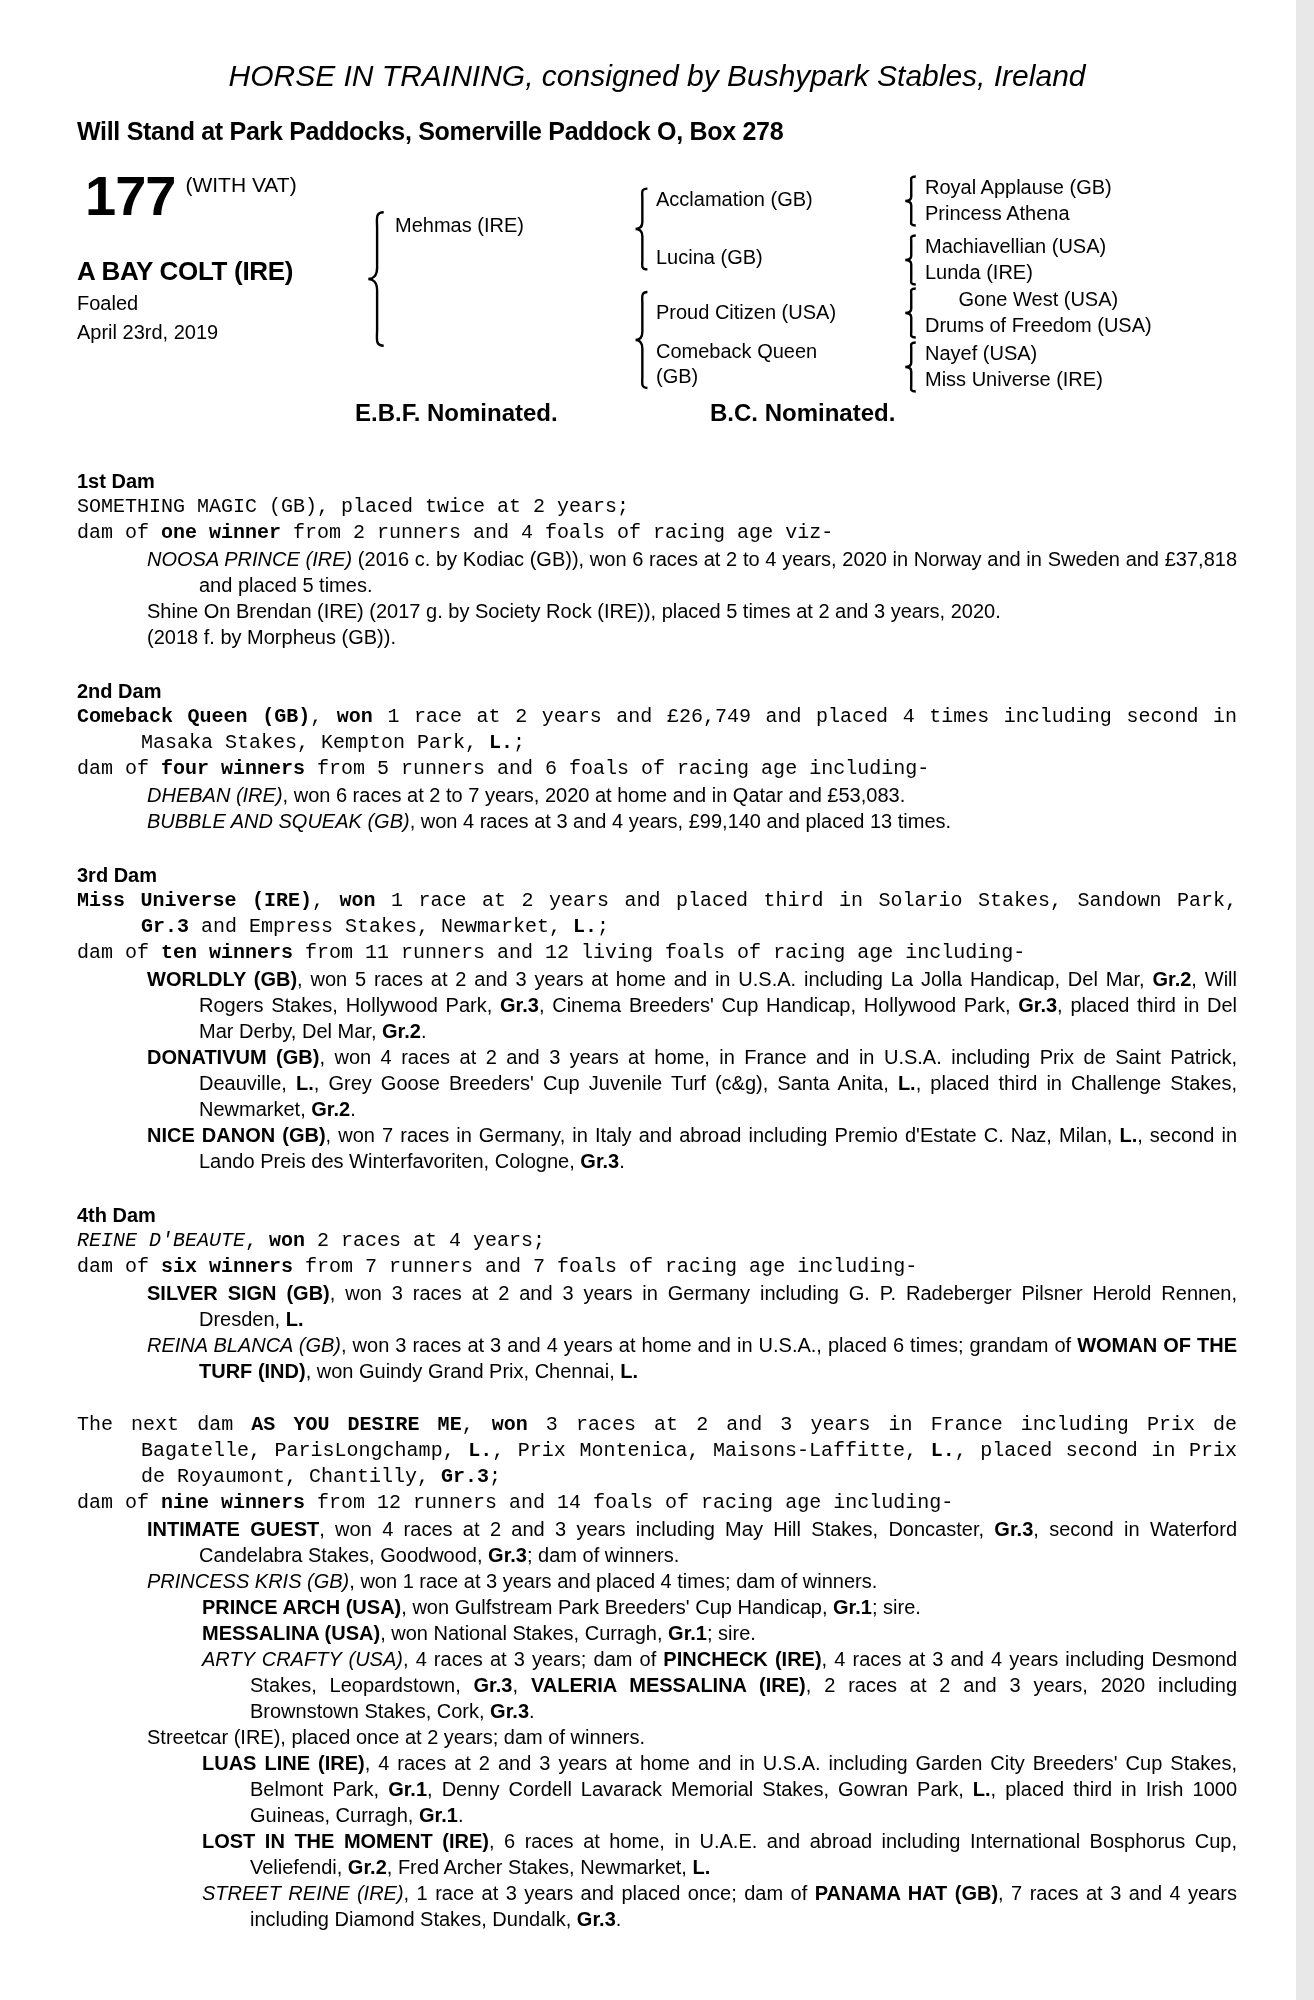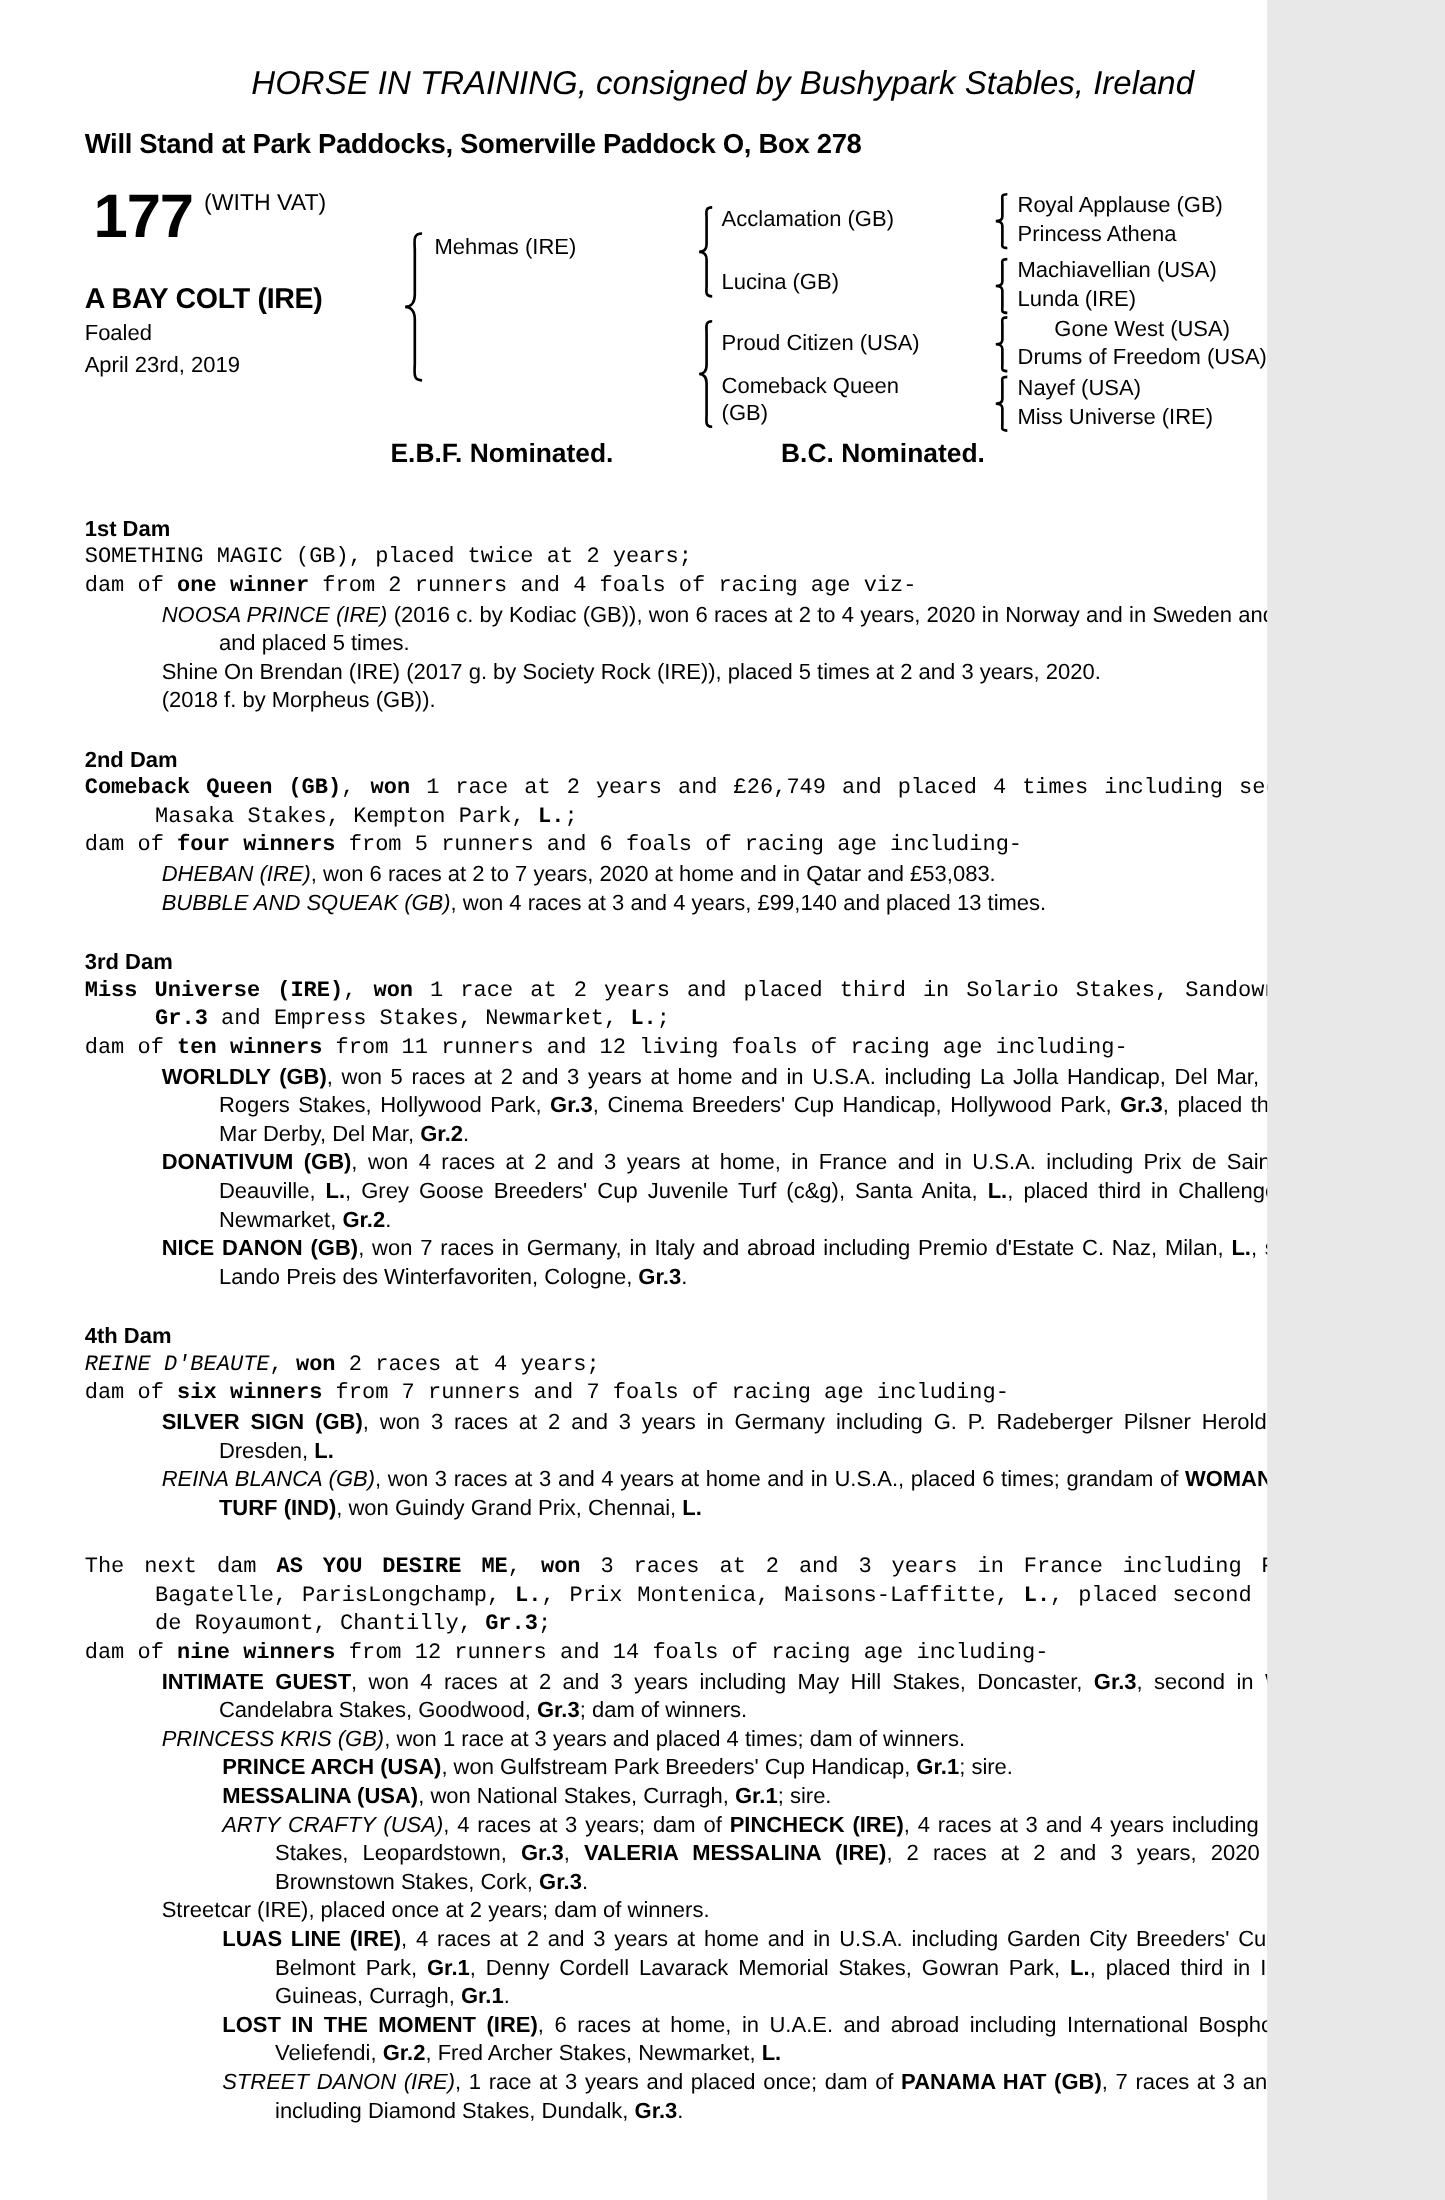--- a/index.html
+++ b/index.html
@@ -1,18 +1,18 @@
 <!DOCTYPE html>
 <html><head>
 <meta charset="utf-8">
 <style>
   html,body { margin:0; padding:0; background:#e8e8e8; }
   .page {
     position: relative;
-    width: 1152px;
+    width: 1296px;
     height: 2000px;
     background: #ffffff;
     color: #000000;
     font-family: "Liberation Sans", sans-serif;
     font-size: 20px;
     line-height: 26px;
     overflow: hidden;
   }
   .content { margin: 0 77px; width: 1160px; }
 
@@ -185,18 +185,18 @@
           <div class="para lv-dam"><span class="seg-r">The next dam </span><span class="seg-b">AS YOU DESIRE ME</span><span class="seg-r">, </span><span class="seg-b">won</span><span class="seg-r"> 3 races at 2 and 3 years in France including Prix de Bagatelle, ParisLongchamp, </span><span class="seg-b">L.</span><span class="seg-r">, Prix Montenica, Maisons-Laffitte, </span><span class="seg-b">L.</span><span class="seg-r">, placed second in Prix de Royaumont, Chantilly, </span><span class="seg-b">Gr.3</span><span class="seg-r">;</span></div>
           <div class="para lv-dam"><span class="seg-r">dam of </span><span class="seg-b">nine winners</span><span class="seg-r"> from 12 runners and 14 foals of racing age including-</span></div>
           <div class="para lv-l1"><span class="seg-b">INTIMATE GUEST</span><span class="seg-r">, won 4 races at 2 and 3 years including May Hill Stakes, Doncaster, </span><span class="seg-b">Gr.3</span><span class="seg-r">, second in Waterford Candelabra Stakes, Goodwood, </span><span class="seg-b">Gr.3</span><span class="seg-r">; dam of winners.</span></div>
           <div class="para lv-l1"><span class="seg-i">PRINCESS KRIS (GB)</span><span class="seg-r">, won 1 race at 3 years and placed 4 times; dam of winners.</span></div>
           <div class="para lv-l2"><span class="seg-b">PRINCE ARCH (USA)</span><span class="seg-r">, won Gulfstream Park Breeders' Cup Handicap, </span><span class="seg-b">Gr.1</span><span class="seg-r">; sire.</span></div>
           <div class="para lv-l2"><span class="seg-b">MESSALINA (USA)</span><span class="seg-r">, won National Stakes, Curragh, </span><span class="seg-b">Gr.1</span><span class="seg-r">; sire.</span></div>
           <div class="para lv-l2"><span class="seg-i">ARTY CRAFTY (USA)</span><span class="seg-r">, 4 races at 3 years; dam of </span><span class="seg-b">PINCHECK (IRE)</span><span class="seg-r">, 4 races at 3 and 4 years including Desmond Stakes, Leopardstown, </span><span class="seg-b">Gr.3</span><span class="seg-r">, </span><span class="seg-b">VALERIA MESSALINA (IRE)</span><span class="seg-r">, 2 races at 2 and 3 years, 2020 including Brownstown Stakes, Cork, </span><span class="seg-b">Gr.3</span><span class="seg-r">.</span></div>
           <div class="para lv-l1"><span class="seg-r">Streetcar (IRE), placed once at 2 years; dam of winners.</span></div>
           <div class="para lv-l2"><span class="seg-b">LUAS LINE (IRE)</span><span class="seg-r">, 4 races at 2 and 3 years at home and in U.S.A. including Garden City Breeders' Cup Stakes, Belmont Park, </span><span class="seg-b">Gr.1</span><span class="seg-r">, Denny Cordell Lavarack Memorial Stakes, Gowran Park, </span><span class="seg-b">L.</span><span class="seg-r">, placed third in Irish 1000 Guineas, Curragh, </span><span class="seg-b">Gr.1</span><span class="seg-r">.</span></div>
           <div class="para lv-l2"><span class="seg-b">LOST IN THE MOMENT (IRE)</span><span class="seg-r">, 6 races at home, in U.A.E. and abroad including International Bosphorus Cup, Veliefendi, </span><span class="seg-b">Gr.2</span><span class="seg-r">, Fred Archer Stakes, Newmarket, </span><span class="seg-b">L.</span></div>
-          <div class="para lv-l2"><span class="seg-i">STREET DANON (IRE)</span><span class="seg-r">, 1 race at 3 years and placed once; dam of </span><span class="seg-b">PANAMA HAT (GB)</span><span class="seg-r">, 7 races at 3 and 4 years including Diamond Stakes, Dundalk, </span><span class="seg-b">Gr.3</span><span class="seg-r">.</span></div>
+          <div class="para lv-l2"><span class="seg-i">STREET REINE (IRE)</span><span class="seg-r">, 1 race at 3 years and placed once; dam of </span><span class="seg-b">PANAMA HAT (GB)</span><span class="seg-r">, 7 races at 3 and 4 years including Diamond Stakes, Dundalk, </span><span class="seg-b">Gr.3</span><span class="seg-r">.</span></div>
         </div>
       </div>
 
   </div>
 </div>
 
 </body></html>

